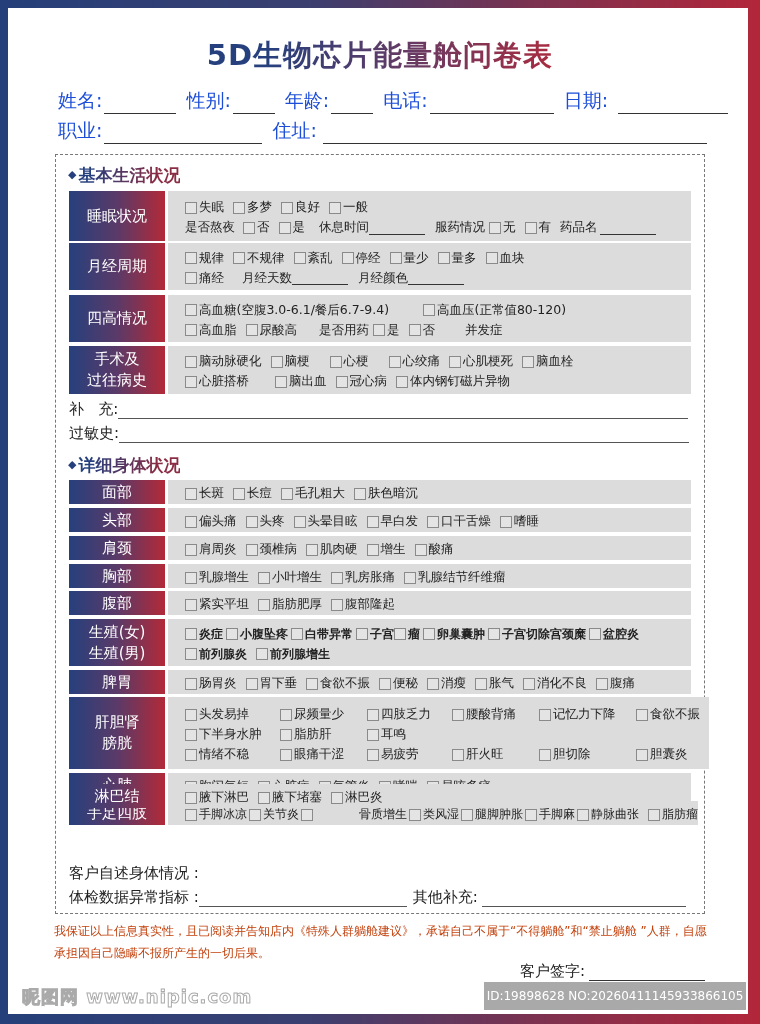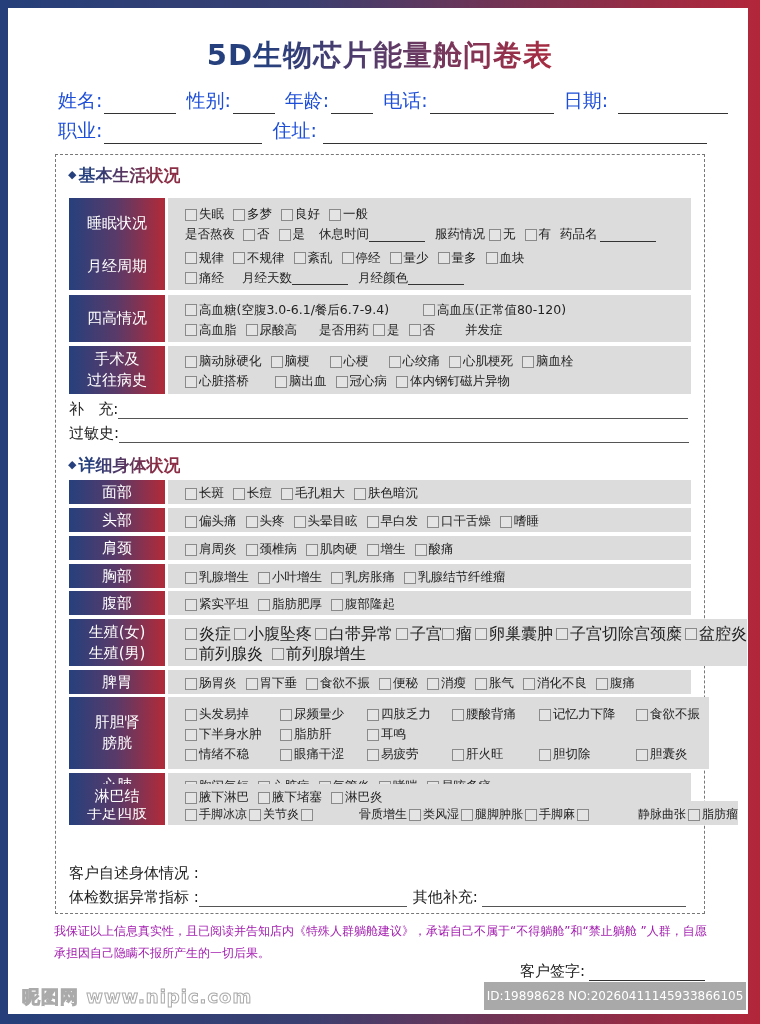--- a/index.html
+++ b/index.html
@@ -55,21 +55,21 @@
     display: inline-block; width: 12px; height: 12px; border: 1px solid #8a8a8a; background: #e4e4e4;
     margin-right: 2px; vertical-align: -1px; flex: none;
   }
   .opt { display: inline-flex; align-items: center; margin-right: 9px; }
   .txt { margin-right: 8px; }
   .fill { display: inline-block; border-bottom: 1px solid #333; height: 14px; margin-right: 10px; }
 
   .free { position: absolute; left: 69px; font-size: 15px; display: flex; align-items: flex-end; white-space: nowrap; }
   .free .line { display: inline-block; border-bottom: 1px solid #555; height: 16px; }
 
-  .pledge { position: absolute; left: 54px; top: 920px; width: 660px; font-size: 12px; line-height: 22px; color: #a21caf; }
+  .pledge { position: absolute; left: 54px; top: 920px; width: 660px; font-size: 12px; line-height: 22px; color: #c2410c; }
   .sign { position: absolute; left: 520px; top: 962px; font-size: 15px; display: flex; align-items: flex-end; }
   .sign .line { display: inline-block; width: 116px; border-bottom: 1px solid #333; height: 16px; margin-left: 4px; }
 
   .wm-left { position: absolute; left: 22px; top: 985px; font-size: 18px; font-weight: bold; color: #fff;
     -webkit-text-stroke: 1px #aaa; letter-spacing: 1px; }
   .wm-right { position: absolute; left: 484px; top: 982px; width: 262px; height: 28px; background: #a9a9a9;
     color: #fff; font-size: 12px; display: flex; align-items: center; justify-content: center; }
 </style>
 </head>
 <body>
@@ -98,21 +98,21 @@
   <span class="lbl">住址:</span>
   <span class="line" style="width:384px; margin-left:4px;"></span>
 </div>
 
 <div class="box"></div>
 
 <div class="sec-title" style="top:164px;">
   <span class="dot">◆</span><span>基本生活状况</span>
 </div>
 
-<div class="row" style="top:191px; height:50px;margin-top:7px;">
+<div class="row" style="top:191px; height:50px;">
   <div class="head">睡眠状况</div>
   <div class="body">
     <div class="line-items">
       <span class="opt">
           <span class="cb"></span>
           <span>失眠</span>
         </span>
       <span class="opt">
           <span class="cb"></span>
           <span>多梦</span>
@@ -425,21 +425,21 @@
           <span>腹部隆起</span>
         </span>
   </div>
     </div>
 </div>
 
 <div class="row" style="top:619px; height:47px;">
   <div class="head">
     <div><span>生殖(女)</span><br><span>生殖(男)</span></div>
   </div>
-  <div class="body" style="font-size:16px;">
+  <div class="body" style="font-size:12px;font-weight:bold;">
     <div class="line-items">
       <span class="opt" style="margin-right:3px;">
           <span class="cb"></span>
           <span>炎症</span>
         </span>
       <span class="opt" style="margin-right:3px;">
           <span class="cb"></span>
           <span>小腹坠疼</span>
         </span>
       <span class="opt" style="margin-right:3px;">
@@ -643,21 +643,21 @@
           <span>类风湿</span>
         </span>
     <span class="opt" style="margin-right:2px;">
           <span class="cb"></span>
           <span>腿脚肿胀</span>
         </span>
     <span class="opt" style="margin-right:2px;">
           <span class="cb"></span>
           <span>手脚麻</span>
         </span>
-    <span class="opt" style="margin-right:2px;gap:47px;">
+    <span class="opt" style="margin-right:9px;">
           <span class="cb"></span>
           <span>静脉曲张</span>
         </span>
     <span class="opt" style="margin-right:0;">
           <span class="cb"></span>
           <span>脂肪瘤</span>
         </span>
   </div>
     </div>
 </div>

